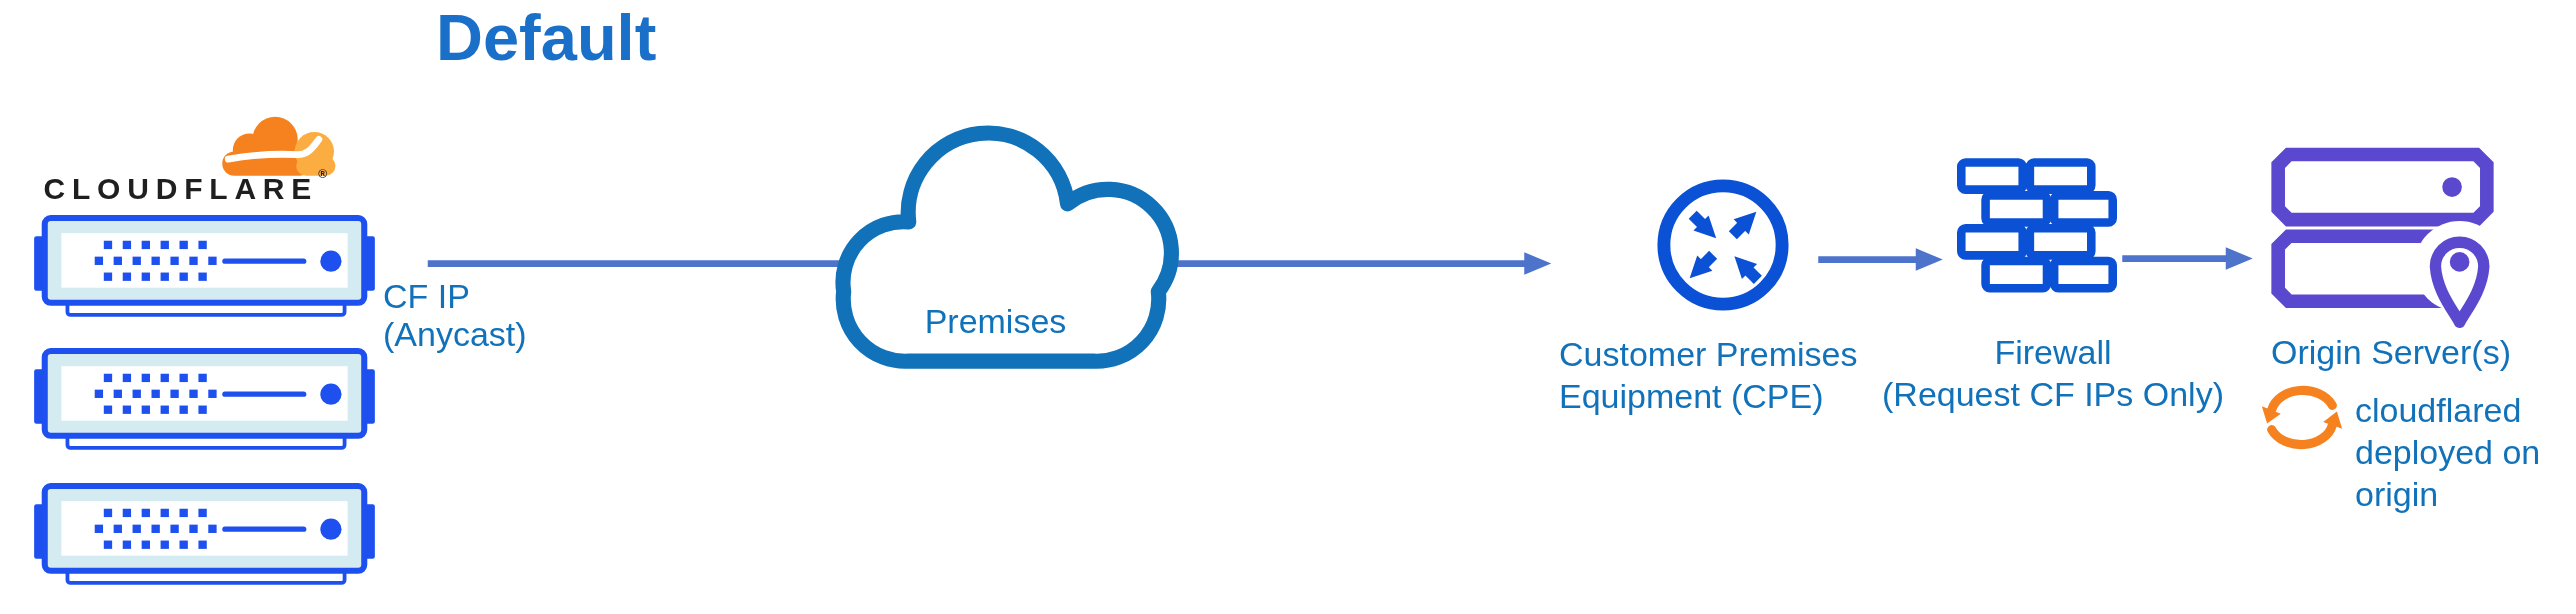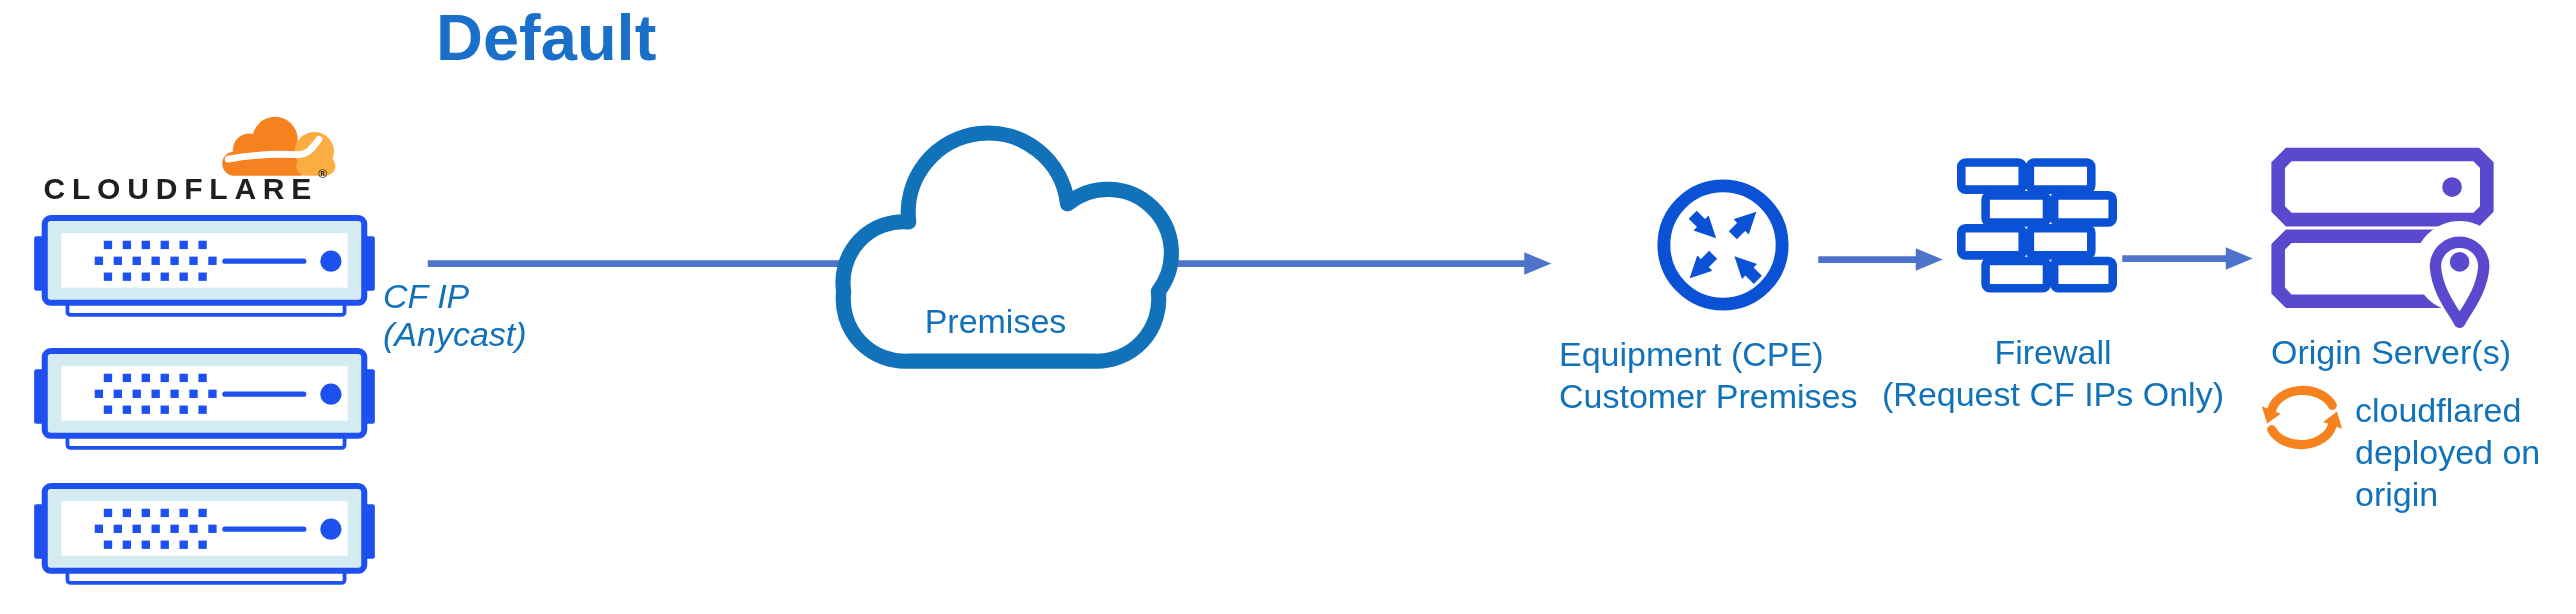--- a/index.html
+++ b/index.html
@@ -153,21 +153,21 @@
     </g>
     <line class="c-server-stroke" x1="252" y1="61" x2="356" y2="61" stroke-width="7" stroke-linecap="round"></line>
     <circle class="c-server-fill" cx="392" cy="61" r="14"></circle>
   </svg>
 
   <svg class="abs c-arrow" style="left:421px;top:250px;" width="1137" height="27" viewBox="0 0 1502 36">
     <line x1="2" y1="18" x2="1468" y2="18" stroke-width="9"></line>
     <polygon points="1500,18 1464,3 1464,33"></polygon>
   </svg>
 
-  <div class="abs lbl" style="left:383px;top:277px;line-height:38px;font-style:italic;">
+  <div class="abs lbl" style="left:383px;top:277px;line-height:38px;">
     <span class="line">CF IP</span>
     <span class="line">(Anycast)</span>
   </div>
 
   <svg class="abs" style="left:821px;top:110px;" width="363" height="261" viewBox="0 0 480 345">
     <path class="c-cloud" stroke-width="20" stroke-linejoin="round" d="M116 332 A82 82 0 0 1 30 240 A80 80 0 0 1 116 148 A104 104 0 0 1 326 124 A84 84 0 0 1 446 240 A82 82 0 0 1 360 332 Z"></path>
   </svg>
   <div class="abs lbl center" style="left:844px;top:300px;width:303px;">Premises</div>
 
   <svg class="abs" style="left:1651px;top:173px;" width="144" height="144" viewBox="0 0 190 190">
@@ -177,22 +177,22 @@
         <line class="c-icon-stroke" x1="-14" y1="-14" x2="-31" y2="-31" stroke-width="15"></line>
       </g>
     </defs>
     <circle cx="95" cy="95" r="78" class="c-icon-fillw" fill="#fff" stroke-width="17"></circle>
     <use href="#cpeA" transform="translate(86,86)"></use>
     <use href="#cpeA" transform="translate(110,110) rotate(180)"></use>
     <use href="#cpeA" transform="translate(139,51) rotate(-90)"></use>
     <use href="#cpeA" transform="translate(51,139) rotate(90)"></use>
   </svg>
   <div class="abs lbl" style="left:1559px;top:333px;">
+    <span class="line">Customer Premises</span>
     <span class="line">Equipment (CPE)</span>
-    <span class="line">Customer Premises</span>
   </div>
 
   <svg class="abs c-arrow" style="left:1816px;top:246px;" width="129" height="27" viewBox="0 0 170 36">
     <line x1="2" y1="18" x2="134" y2="18" stroke-width="9"></line>
     <polygon points="168,18 132,3 132,33"></polygon>
   </svg>
 
   <svg class="abs" style="left:1957px;top:154px;" width="160" height="147" viewBox="0 0 224 194">
     <g class="c-icon-stroke" fill="#fff" stroke-width="12" stroke-linejoin="round">
       <rect x="6" y="6" width="86" height="38" rx="6"></rect>

